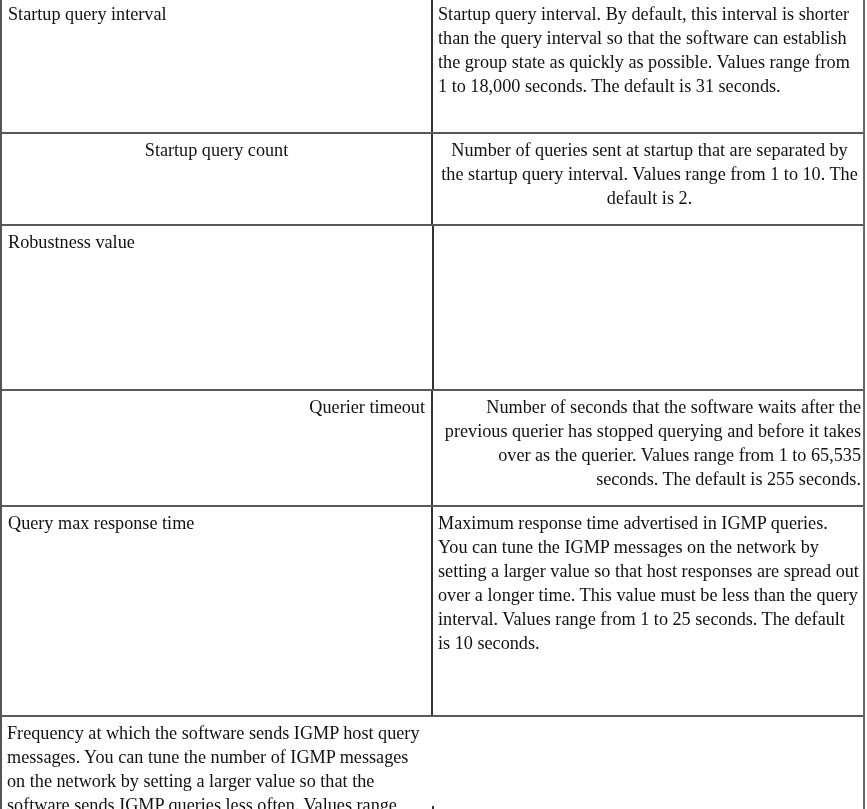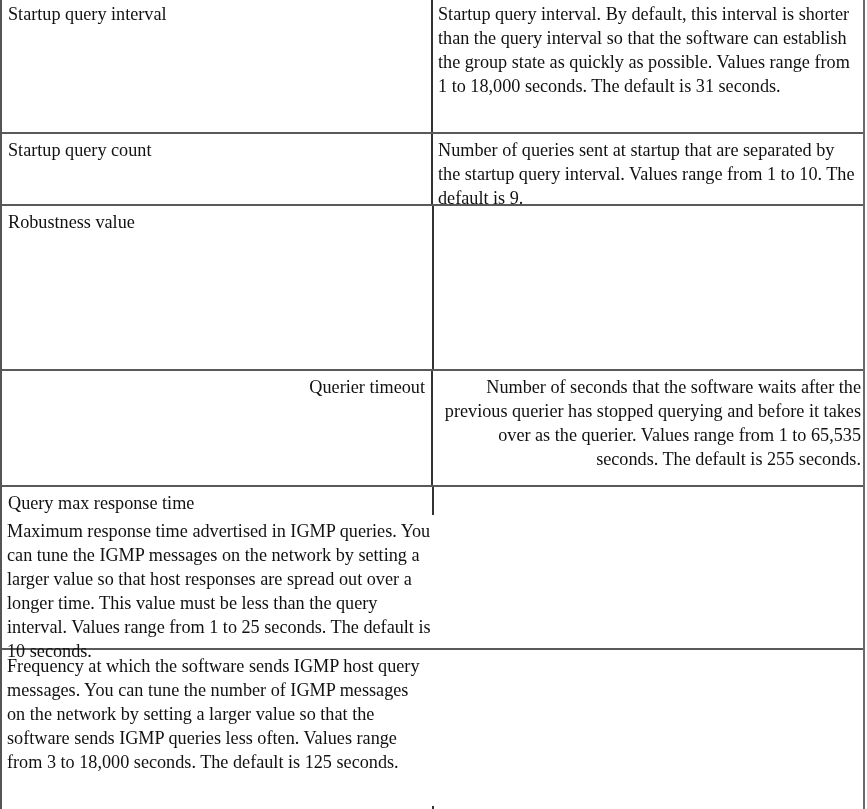--- a/index.html
+++ b/index.html
@@ -41,45 +41,45 @@
     .cell.param {
       width: 432px;
       border-right: 2px solid #333333;
     }
     .cell.desc {
       width: 431px;
       padding-left: 5px;
       padding-right: 2px;
     }
     .row.r0 { height: 136px; }
-    .row.r1 { height: 72px; }
+    .row.r1 { height: 92px; text-align: center; }
     .row.r2 { height: 165px; }
     .row.r3 { height: 116px; text-align: right; }
-    .row.r4 { height: 163px; flex-direction: column; }
+    .row.r4 { height: 210px; }
     .row.r5 { height: 163px; }
     .stub {
       position: absolute;
       left: 432px;
       top: 806px;
       width: 2px;
       height: 3px;
       background: #333333;
     }
   </style>
 </head>
 <body>
 
 <div class="table">
   <div class="row r0">
     <div class="cell param">Startup query interval</div>
     <div class="cell desc">Startup query interval. By default, this interval is shorter than the query interval so that the software can establish the group state as quickly as possible. Values range from 1 to 18,000 seconds. The default is 31 seconds.</div>
   </div>
   <div class="row r1">
     <div class="cell param">Startup query count</div>
-    <div class="cell desc">Number of queries sent at startup that are separated by the startup query interval. Values range from 1 to 10. The default is 9.</div>
+    <div class="cell desc">Number of queries sent at startup that are separated by the startup query interval. Values range from 1 to 10. The default is 2.</div>
   </div>
   <div class="row r2">
     <div class="cell param">Robustness value</div>
   </div>
   <div class="row r3">
     <div class="cell param">Querier timeout</div>
     <div class="cell desc">Number of seconds that the software waits after the previous querier has stopped querying and before it takes over as the querier. Values range from 1 to 65,535 seconds. The default is 255 seconds.</div>
   </div>
   <div class="row r4">
     <div class="cell param">Query max response time</div>

